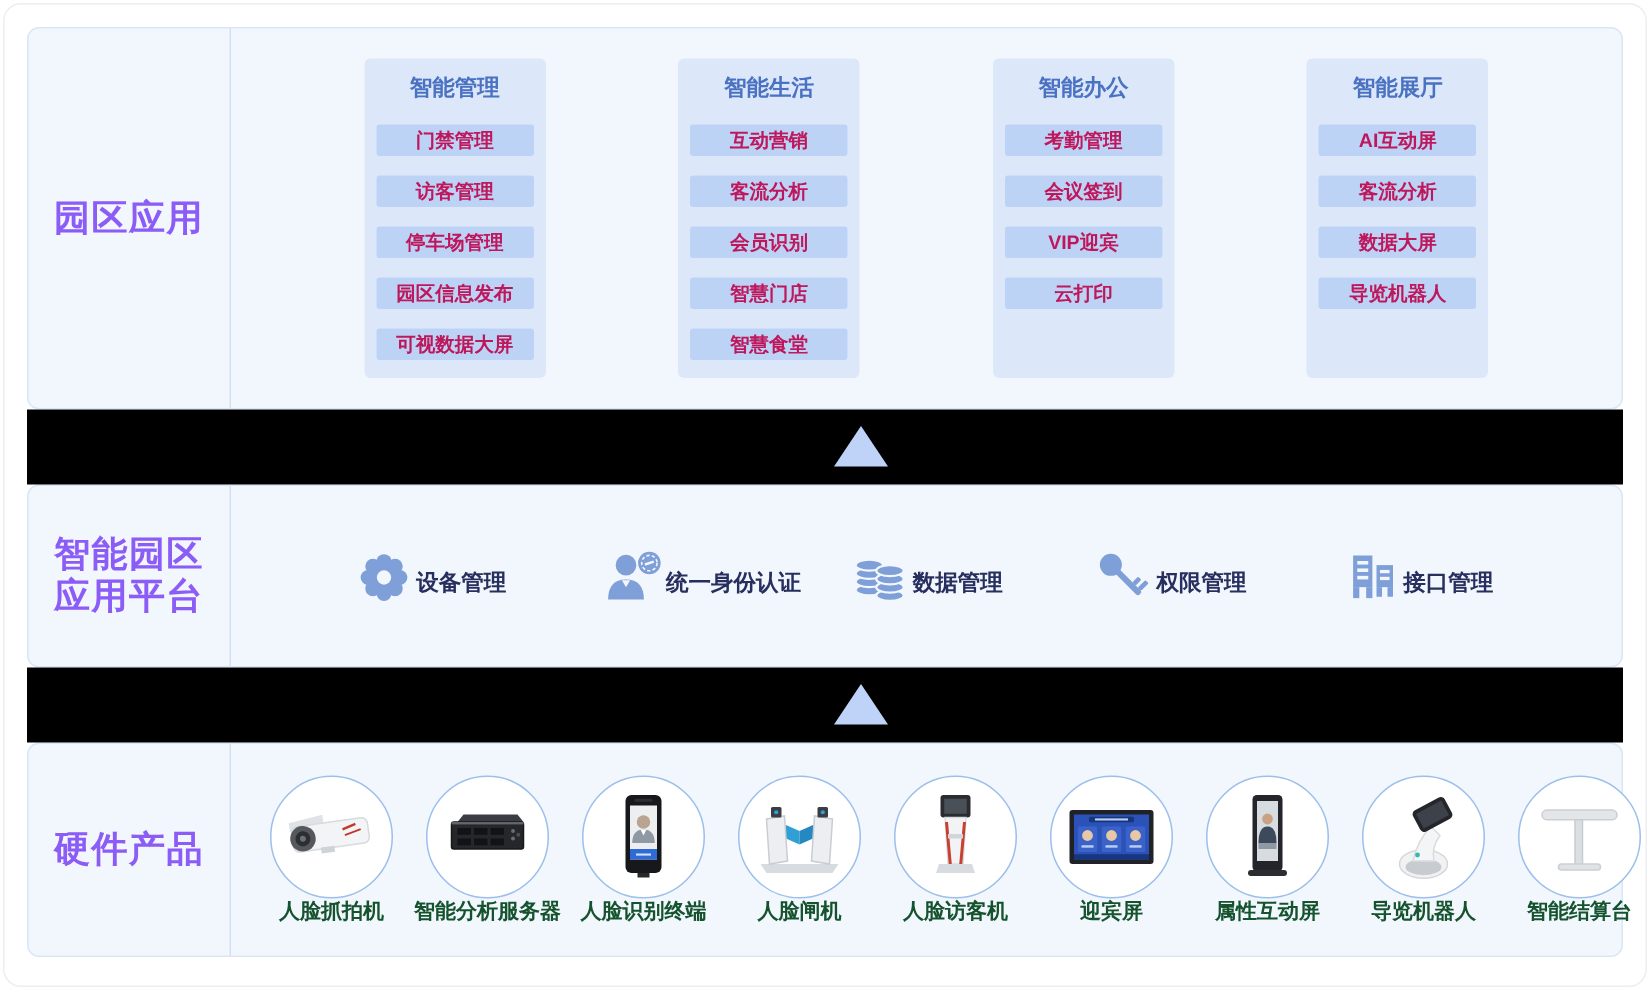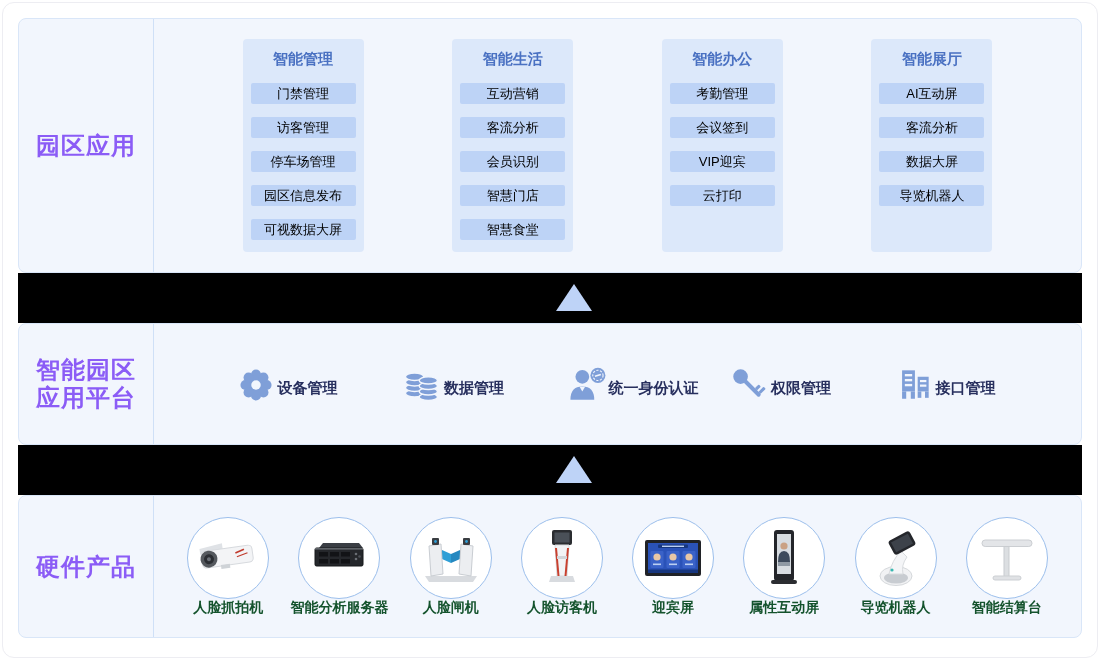--- a/index.html
+++ b/index.html
@@ -8,21 +8,21 @@
   .stack{position:absolute;left:18px;top:18px;width:1064px;}
   .panel{box-sizing:border-box;background:#f2f6fd;border:1px solid #d9e6f8;border-radius:8px;display:flex;}
   .row-label{width:134px;flex:0 0 134px;border-right:1px solid #cfe0f7;display:flex;flex-direction:column;align-items:center;justify-content:center;color:#8b5cf6;font-size:24px;font-weight:bold;letter-spacing:1px;line-height:28px;}
   .row-content{flex:1;display:flex;align-items:center;}
 
   
   .panel.apps{height:255px;}
   .app-columns{flex:1;display:flex;justify-content:space-evenly;align-items:flex-start;padding:21px 0;}
   .app-card{box-sizing:border-box;width:121px;height:213px;background:#dce8fa;border-radius:4px;padding:10px 8px;display:flex;flex-direction:column;align-items:center;}
   .app-card-title{color:#4a71c2;font-size:15px;font-weight:bold;line-height:20px;margin-bottom:14px;}
-  .app-chip{box-sizing:border-box;width:105px;height:21px;line-height:21px;background:#bdd3f6;border-radius:2px;color:#000000;font-size:13px;font-weight:normal;text-align:center;margin-bottom:13px;white-space:nowrap;}
+  .app-chip{box-sizing:border-box;width:105px;height:21px;line-height:21px;background:#bdd3f6;border-radius:2px;color:#be185d;font-size:13px;font-weight:bold;text-align:center;margin-bottom:13px;white-space:nowrap;}
 
   
   .band{position:relative;height:50px;background:#000000;}
   .band .tri{position:absolute;left:538px;top:11px;width:0;height:0;border-left:18px solid transparent;border-right:18px solid transparent;border-bottom:27px solid #bed3f7;}
 
   
   .panel.platform{height:122px;}
   .modules{flex:1;display:flex;justify-content:space-evenly;align-items:center;padding:0 25px;}
   .module{display:flex;flex-direction:row;align-items:center;width:110px;}
   .module .ic{height:46px;display:flex;align-items:flex-end;justify-content:center;}
@@ -108,50 +108,50 @@
                   <circle cx="32.1" cy="32.1" r="5.5"></circle>
     </g>
     <circle cx="24" cy="24" r="5.2" fill="#f2f6fd"></circle>
   </svg>
             </div>
             <div class="lbl">设备管理</div>
           </div>
           <div class="module">
             <div class="ic">
               <svg width="46" height="44" viewBox="0 0 48 48">
+    <g fill="#7f9fd8">
+      <circle cx="20" cy="15" r="7.5"></circle>
+      <path d="M7 40 Q7 25.5 20 25.5 Q33 25.5 33 40 Z"></path>
+    </g>
+    <path d="M17 26 L20 31 L23 26 Z" fill="#f2f6fd"></path>
+    <g>
+      <circle cx="37" cy="13.5" r="8.2" fill="#7f9fd8"></circle>
+      <circle cx="37" cy="13.5" r="5.6" fill="none" stroke="#f2f6fd" stroke-width="1.2" stroke-dasharray="2.4 1.6"></circle>
+      <rect x="33.6" y="12.6" width="6.8" height="1.8" fill="#f2f6fd" transform="rotate(-18 37 13.5)"></rect>
+    </g>
+  </svg>
+            </div>
+            <div class="lbl">统一身份认证</div>
+          </div>
+          <div class="module">
+            <div class="ic">
+              <svg width="46" height="44" viewBox="0 0 48 48">
     <g fill="#7f9fd8" stroke="#f2f6fd" stroke-width="1.6">
       <ellipse cx="17" cy="33" rx="10" ry="4"></ellipse>
                   <ellipse cx="17" cy="27" rx="10" ry="4"></ellipse>
       <ellipse cx="17" cy="21" rx="10" ry="4"></ellipse>
                   <ellipse cx="17" cy="15" rx="10" ry="4"></ellipse>
       <ellipse cx="32" cy="37" rx="10" ry="4"></ellipse>
                   <ellipse cx="32" cy="31" rx="10" ry="4"></ellipse>
       <ellipse cx="32" cy="25" rx="10" ry="4"></ellipse>
                   <ellipse cx="32" cy="19" rx="10" ry="4"></ellipse>
     </g>
   </svg>
             </div>
             <div class="lbl">数据管理</div>
-          </div>
-          <div class="module">
-            <div class="ic">
-              <svg width="46" height="44" viewBox="0 0 48 48">
-    <g fill="#7f9fd8">
-      <circle cx="20" cy="15" r="7.5"></circle>
-      <path d="M7 40 Q7 25.5 20 25.5 Q33 25.5 33 40 Z"></path>
-    </g>
-    <path d="M17 26 L20 31 L23 26 Z" fill="#f2f6fd"></path>
-    <g>
-      <circle cx="37" cy="13.5" r="8.2" fill="#7f9fd8"></circle>
-      <circle cx="37" cy="13.5" r="5.6" fill="none" stroke="#f2f6fd" stroke-width="1.2" stroke-dasharray="2.4 1.6"></circle>
-      <rect x="33.6" y="12.6" width="6.8" height="1.8" fill="#f2f6fd" transform="rotate(-18 37 13.5)"></rect>
-    </g>
-  </svg>
-            </div>
-            <div class="lbl">统一身份认证</div>
           </div>
           <div class="module">
             <div class="ic">
               <svg width="44" height="44" viewBox="0 0 48 48">
     <g transform="rotate(-45 24 24)" fill="#7f9fd8">
       <circle cx="24" cy="11" r="8"></circle>
       <rect x="21.8" y="17" width="4.4" height="24" rx="2"></rect>
       <rect x="26" y="31" width="6" height="3.4" rx="1"></rect>
       <rect x="26" y="36.5" width="8" height="3.4" rx="1"></rect>
     </g>
@@ -226,20 +226,36 @@
       <rect x="20" y="41" width="9" height="4.5"></rect>
                   <rect x="31" y="41" width="9" height="4.5"></rect>
                   <rect x="42" y="41" width="9" height="4.5"></rect>
     </g>
     <circle cx="57" cy="36" r="1.3" fill="#6a6e74"></circle>
     <circle cx="57" cy="41" r="1.3" fill="#6a6e74"></circle>
     <circle cx="60.5" cy="38.5" r="1.3" fill="#4d5157"></circle>
   </svg>
             </div>
             <div class="lbl">智能分析服务器</div>
+          </div>
+          <div class="product">
+            <div class="circle">
+              <svg width="80" height="80" viewBox="0 0 80 80">
+    <rect x="28" y="12" width="24" height="52" rx="4" fill="#17181b"></rect>
+    <rect x="34" y="14.5" width="12" height="2" rx="1" fill="#2c2e33"></rect>
+    <rect x="31" y="19" width="18" height="36" fill="#eceef0"></rect>
+    <circle cx="40" cy="30" r="4.5" fill="#b9a391"></circle>
+    <path d="M32.5 44 Q32.5 35 40 35 Q47.5 35 47.5 44 Z" fill="#8f99a4"></path>
+    <path d="M38 35 L40 39 L42 35 Z" fill="#ffffff"></path>
+    <rect x="31" y="48" width="18" height="7" fill="#2f6bd8"></rect>
+    <rect x="35" y="51" width="10" height="1.4" fill="#ffffff" opacity="0.8"></rect>
+    <rect x="36" y="64" width="8" height="3" fill="#26282c"></rect>
+  </svg>
+            </div>
+            <div class="lbl">人脸识别终端</div>
           </div>
           <div class="product">
             <div class="circle">
               <svg width="80" height="80" viewBox="0 0 80 80">
     <path d="M14 58 L66 58 L62 64 L18 64 Z" fill="#d8dbdf"></path>
     <path d="M31 32 L40 36 L40 45 L31 41 Z" fill="#2f9fd6"></path>
     <path d="M49 32 L40 36 L40 45 L49 41 Z" fill="#2588c0"></path>
     <path d="M18 28 L30 26 L32 56 L20 58 Z" fill="#eceef1" stroke="#c9cdd2"></path>
     <path d="M62 28 L50 26 L48 56 L60 58 Z" fill="#eceef1" stroke="#c9cdd2"></path>
     <rect x="21" y="20" width="7" height="7" rx="1" fill="#3a3d42"></rect>

